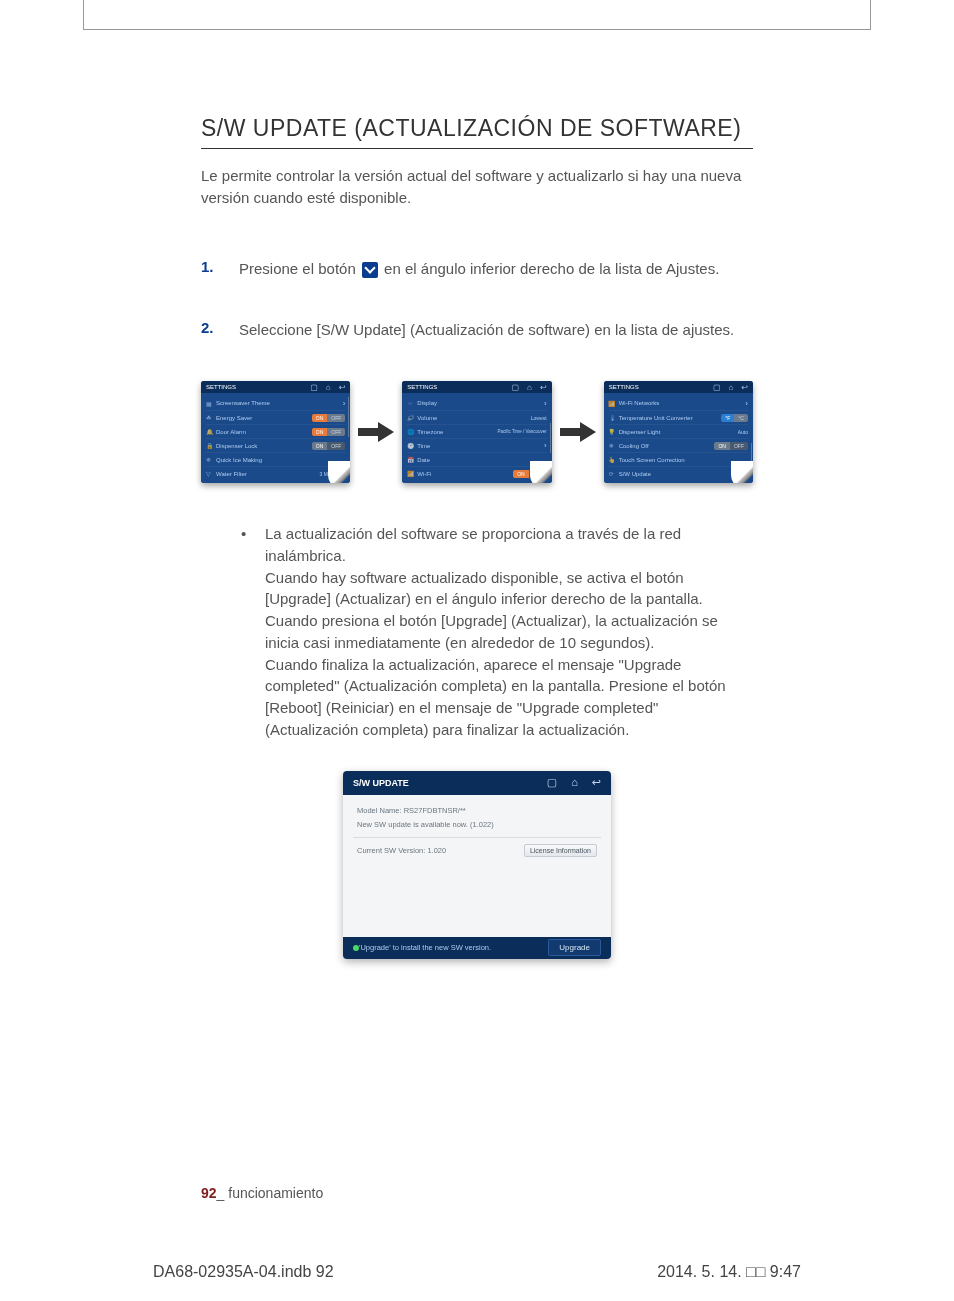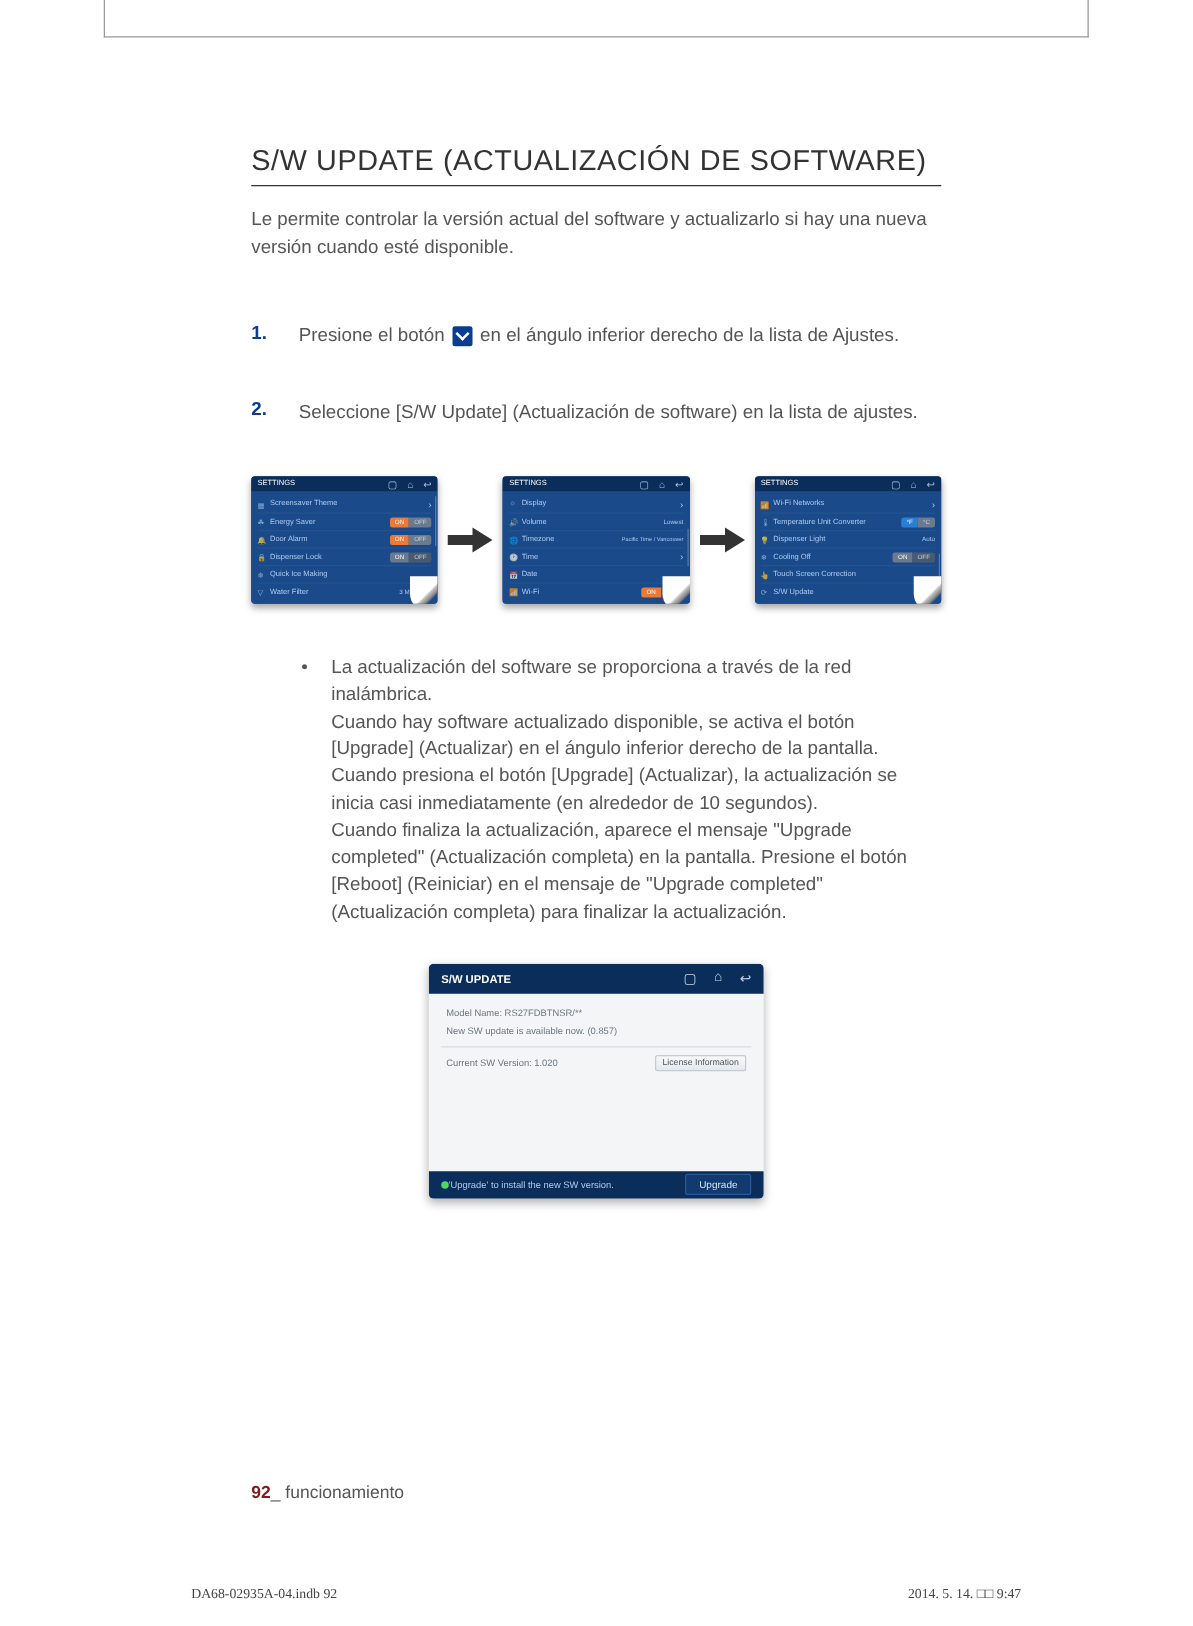--- a/index.html
+++ b/index.html
@@ -48,21 +48,21 @@
   .sw-row2 { font-size: 7.5px; margin-bottom: 8px; }
   .sw-divider { border-top: 1px solid #d8dce0; margin: 6px -4px; }
   .sw-row3 { display: flex; justify-content: space-between; align-items: center; font-size: 7.5px; }
   .lic-btn { background: linear-gradient(#f8f9fa,#e5e8ec); border: 1px solid #c5cbd2; border-radius: 2px; padding: 2px 5px; font-size: 7px; color: #4a5560; }
   .sw-footer { background: #0a2d5a; height: 22px; display: flex; align-items: center; justify-content: space-between; padding: 0 10px; color: #aecbf0; font-size: 7.5px; }
   .sw-footer-left { display: flex; align-items: center; gap: 0; }
   .green-dot { width: 6px; height: 6px; border-radius: 50%; background: #4bd964; }
   .upgrade-btn { background: #123a6f; border: 1px solid #2a5a9a; color: #d5e4f5; padding: 3px 10px; border-radius: 2px; font-size: 8px; }
   .footer { position: absolute; bottom: 100px; left: 118px; font-size: 14px; color: #555; }
   .footer b { color: #7f1d1d; }
-  .print-footer { position: absolute; bottom: 20px; left: 70px; right: 54px; display: flex; justify-content: space-between; font-size: 11px; color: #444; font-family: Liberation Serif, serif; }
+  .print-footer { position: absolute; bottom: 20px; left: 70px; right: 70px; display: flex; justify-content: space-between; font-size: 16px; color: #444; }
 </style>
 </head>
 <body>
 
 <div class="page">
   <div class="crop-top"></div>
 
   <div class="content">
     <h1>S/W UPDATE (ACTUALIZACIÓN DE SOFTWARE)</h1>
     <p class="intro">Le permite controlar la versión actual del software y actualizarlo si hay una nueva versión cuando esté disponible.</p>
@@ -290,21 +290,21 @@
       <div class="sw-header">
         <span class="sw-title">S/W UPDATE</span>
         <span class="sw-icons">
           <span>▢</span>
           <span>⌂</span>
           <span>↩</span>
         </span>
       </div>
       <div class="sw-body">
         <div class="sw-row1">Model Name: RS27FDBTNSR/**</div>
-        <div class="sw-row2">New SW update is available now. (0.857)</div>
+        <div class="sw-row2">New SW update is available now. (1.022)</div>
         <div class="sw-divider"></div>
         <div class="sw-row3">
           <span>Current SW Version: 1.020</span>
           <span class="lic-btn">License Information</span>
         </div>
       </div>
       <div class="sw-footer">
         <span class="sw-footer-left">
           <span class="green-dot"></span>
           <span>'Upgrade' to install the new SW version.</span>

